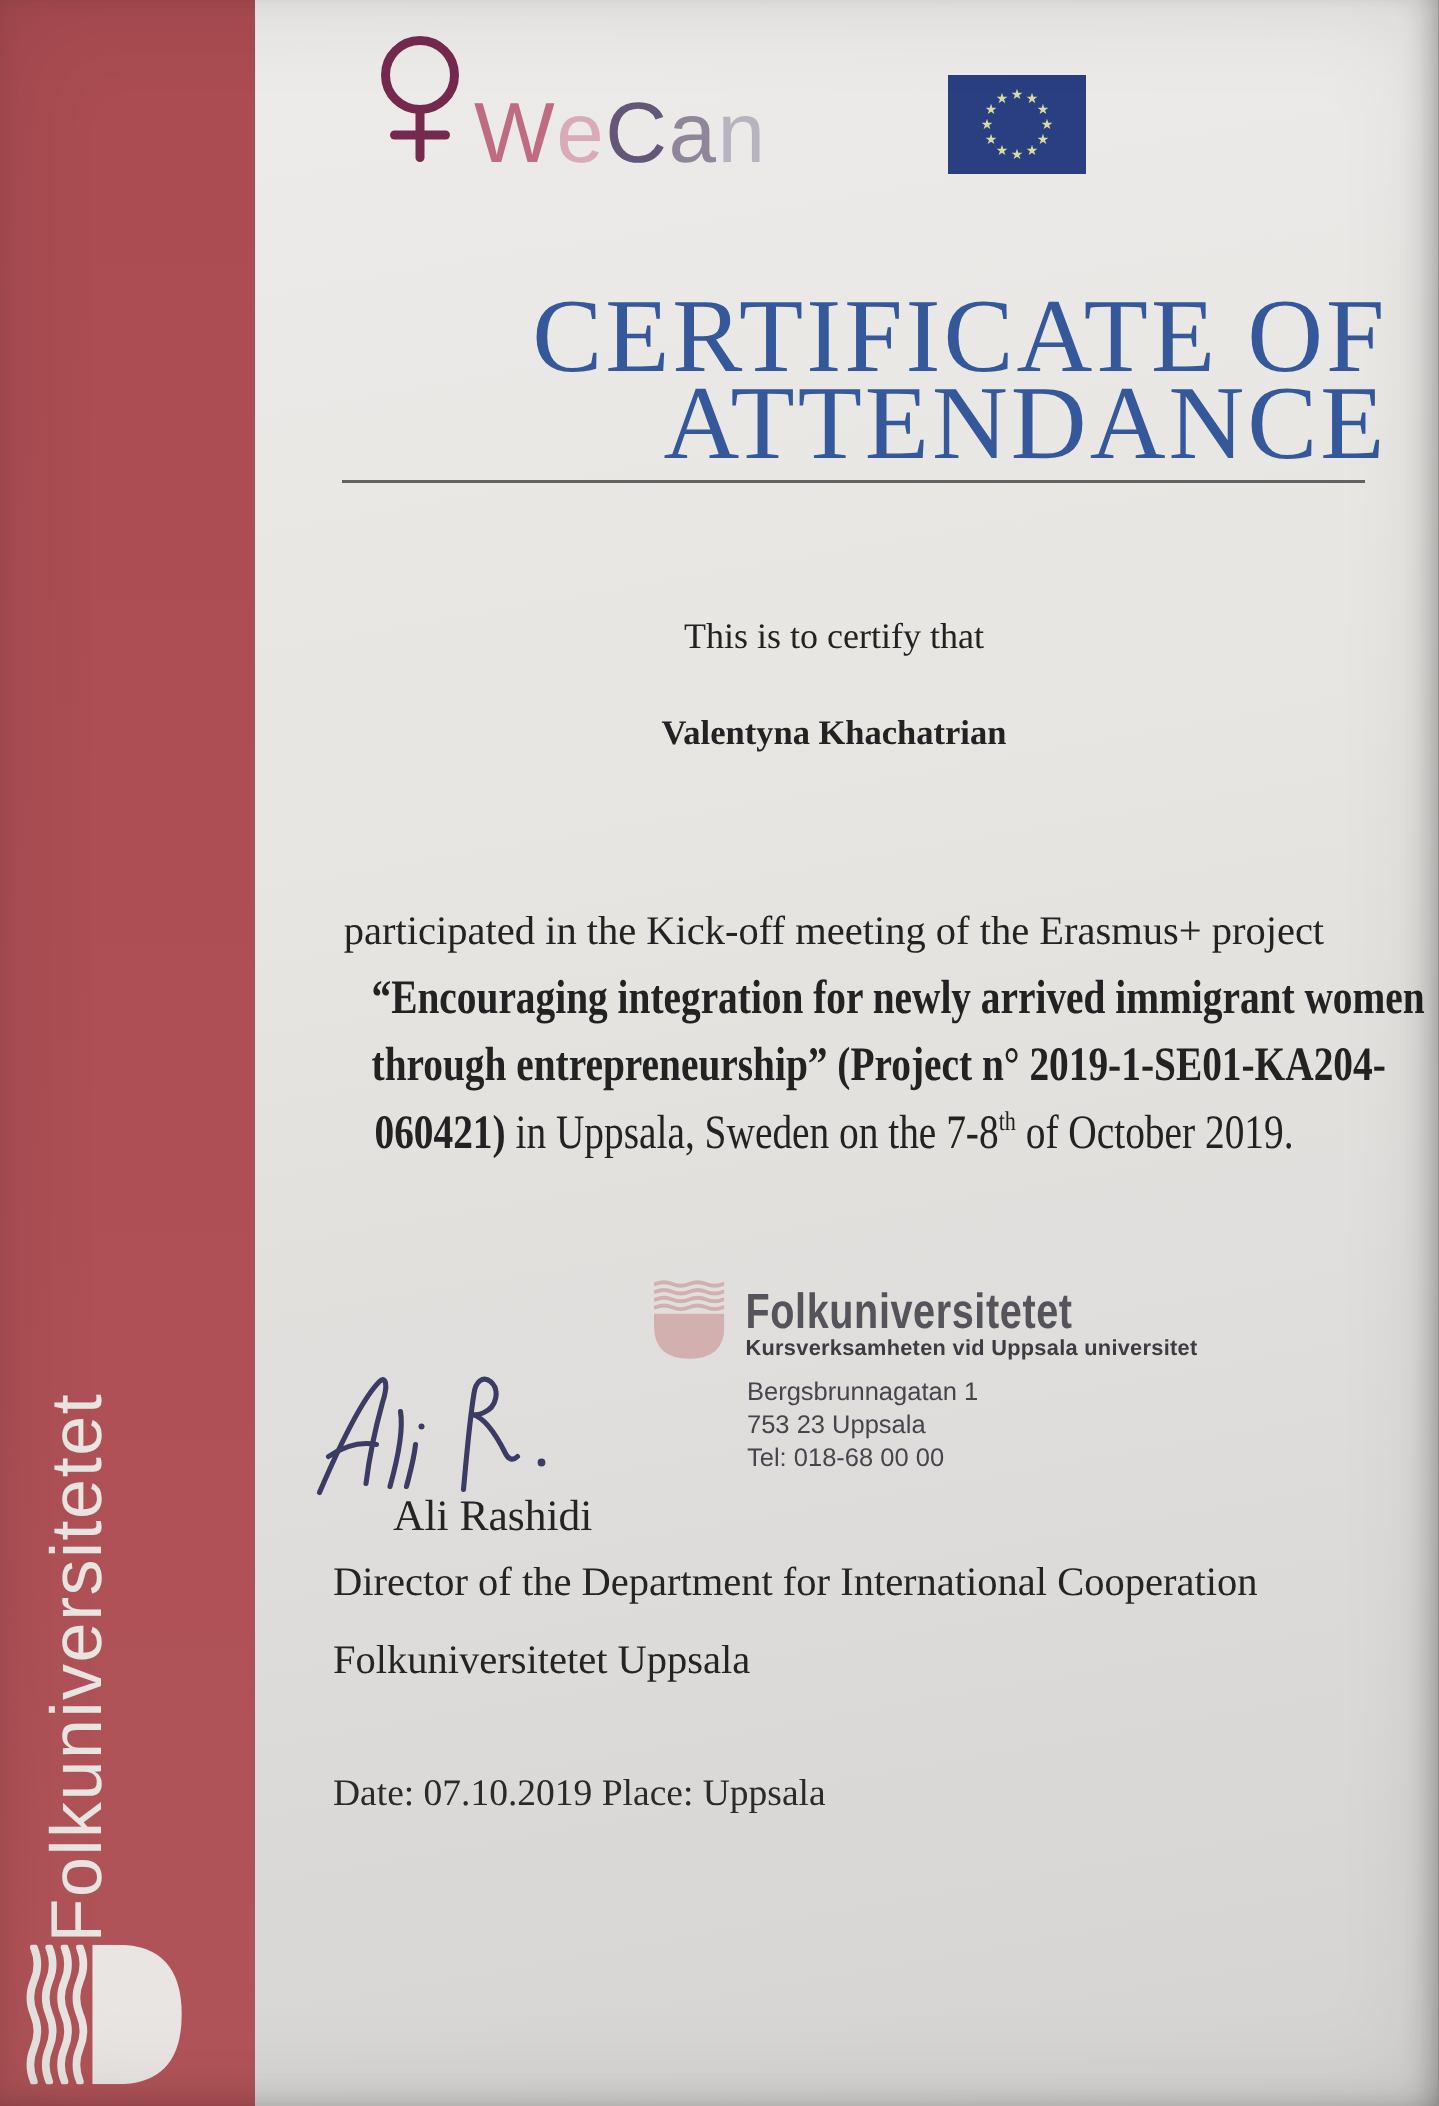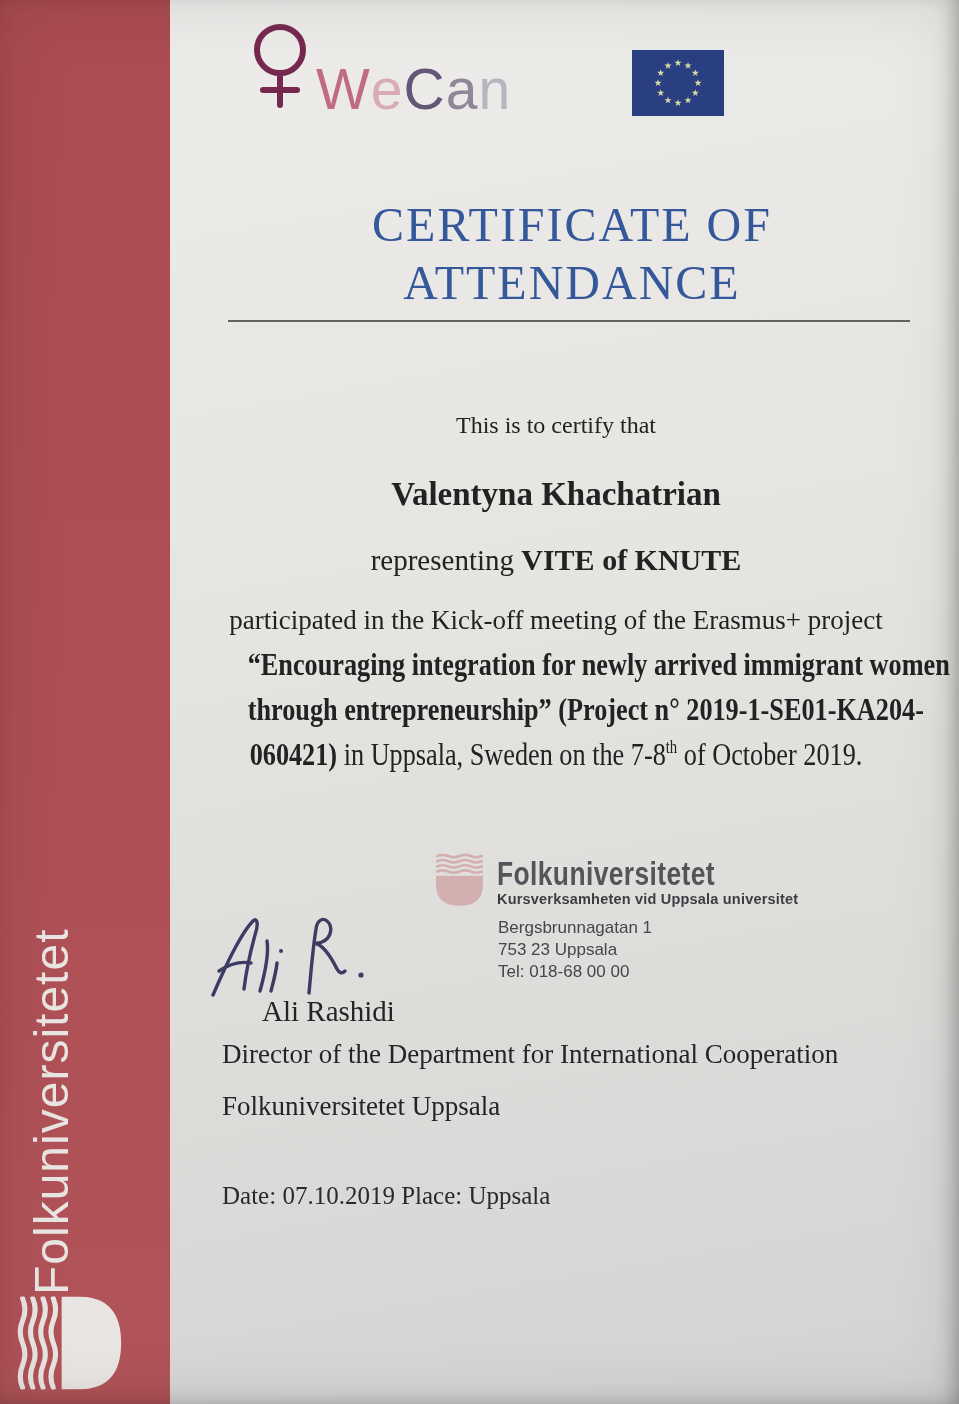--- a/index.html
+++ b/index.html
@@ -18,28 +18,28 @@
   .band-shield{position:absolute;left:22px;top:1290px;width:96px;height:106px;
         color:#e9e5e2;transform:rotate(-90deg);}
   
   .venus{position:absolute;left:252px;top:24px;width:56px;height:84px;color:#76294f;}
   .wecan-word{position:absolute;left:316px;top:56px;height:66px;display:flex;
         font-family:"Liberation Sans",sans-serif;font-size:57px;font-weight:400;letter-spacing:1px;}
   .euflag{position:absolute;left:632px;top:50px;width:92px;height:66px;}
   .erasmus{position:absolute;left:736px;top:66px;font-family:"Liberation Sans",sans-serif;
         font-size:45px;color:#2c4e9a;letter-spacing:0.5px;}
   
-  .title{position:absolute;left:196px;width:752px;top:196px;text-align:center;
-        color:#35589a;font-size:48px;line-height:58px;letter-spacing:2px;}
+  .title{position:absolute;left:173px;width:752px;top:196px;text-align:right;
+        color:#35589a;font-size:70px;line-height:58px;letter-spacing:2px;}
   .divider{position:absolute;left:228px;top:320px;width:682px;height:2px;
         background:rgba(65,65,65,.8);}
   
   .line{position:absolute;left:180px;width:752px;text-align:center;white-space:nowrap;}
   .l-certify{top:412px;font-size:24px;}
-  .l-name{top:476px;font-size:33px;font-weight:bold;}
+  .l-name{top:476px;font-size:23px;font-weight:bold;}
   .l-repr{top:543px;font-size:29px;}
   .l-repr b{font-size:30px;}
   .l-part{top:605px;font-size:27px;}
   .boldp{font-size:32px;font-weight:bold;transform:scaleX(.82);}
   .bp1{top:646px;}
   .bp2{top:691px;}
   .bp3{top:736px;}
   .bp3 .reg{font-weight:normal;}
   .bp3 sup{font-size:18px;}
   
@@ -121,21 +121,20 @@
   </svg>
 
   <div class="title">
     <div>CERTIFICATE OF</div>
     <div>ATTENDANCE</div>
   </div>
   <div class="divider"></div>
 
   <div class="line l-certify">This is to certify that</div>
   <div class="line l-name">Valentyna Khachatrian</div>
-  <div class="line l-repr"><span>representing </span><b>VITE of KNUTE</b></div>
   <div class="line l-part">participated in the Kick-off meeting of the Erasmus+ project</div>
   <div class="line boldp bp1">“Encouraging integration for newly arrived immigrant women</div>
   <div class="line boldp bp2">through entrepreneurship” (Project n° 2019-1-SE01-KA204-</div>
   <div class="line boldp bp3"><span>060421)</span><span class="reg"> in Uppsala, Sweden on the 7-8</span><sup class="reg">th</sup><span class="reg"> of October 2019.</span></div>
 
   <svg class="stamp-shield" viewBox="0 0 100 114">
     <use href="#fu-shield"></use>
   </svg>
   <div class="stamp-org">Folkuniversitetet</div>
   <div class="stamp-sub">Kursverksamheten vid Uppsala universitet</div>

